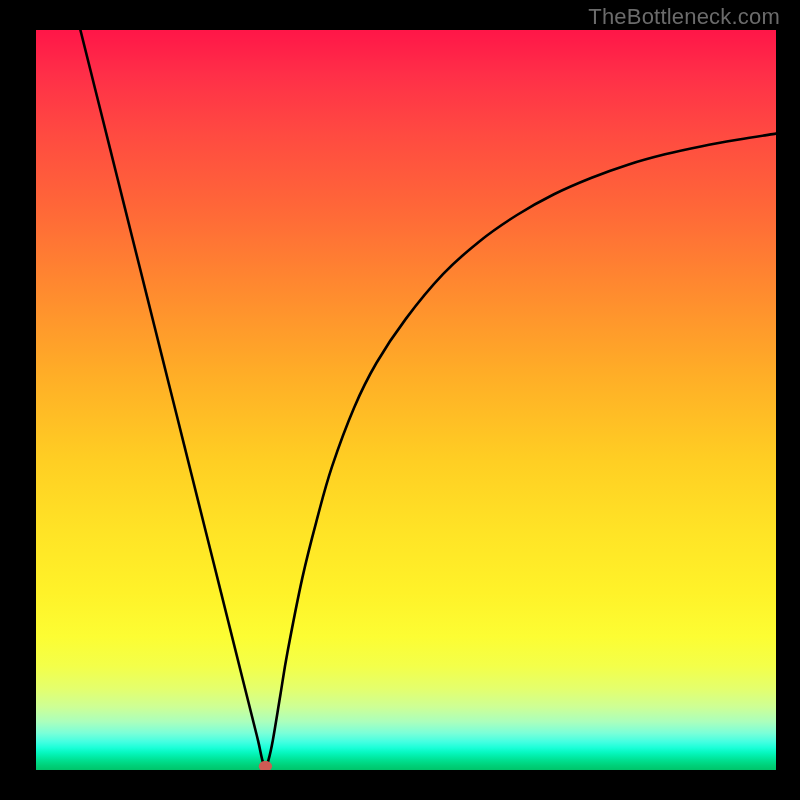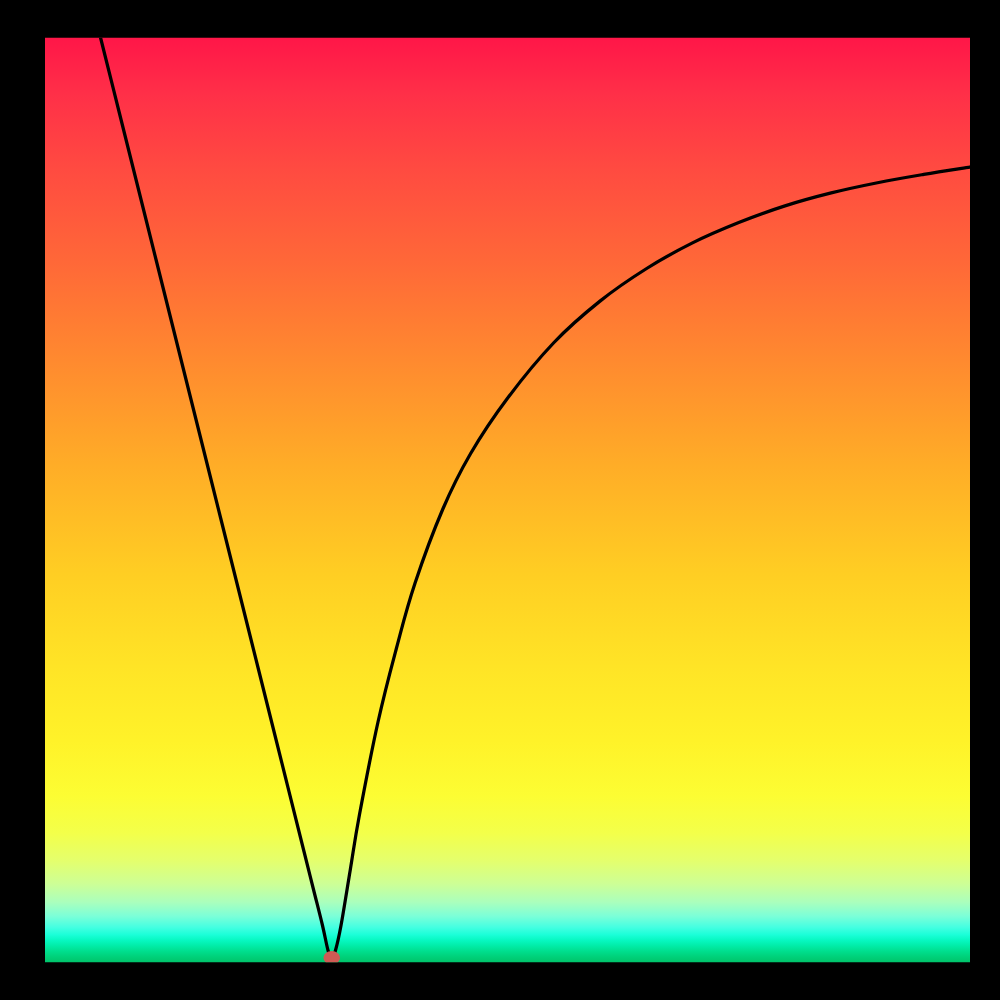--- a/index.html
+++ b/index.html
@@ -71,20 +71,21 @@
     position: absolute;
     inset: 0;
     width: 100%;
     height: 100%;
   }
 </style>
 </head>
 <body>
 
 <div class="container">
+  <div class="watermark">TheBottleneck.com</div>
 
   <div class="plot-area">
     <div class="gradient-bg">
       <div class="gradient-main"></div>
     </div>
     <svg class="curve-svg" viewBox="0 0 740 740" preserveAspectRatio="none">
       <path id="curve-path" d="M 44.40 0.00 C 47.06 10.66, 53.87 37.89, 59.20 59.20 C 64.53 80.51, 68.67 97.09, 74.00 118.40 C 79.33 139.71, 83.47 156.29, 88.80 177.60 C 94.13 198.91, 98.27 215.49, 103.60 236.80 C 108.93 258.11, 113.07 274.69, 118.40 296.00 C 123.73 317.31, 127.87 333.89, 133.20 355.20 C 138.53 376.51, 142.67 393.09, 148.00 414.40 C 153.33 435.71, 157.47 452.29, 162.80 473.60 C 168.13 494.91, 172.27 511.49, 177.60 532.80 C 182.93 554.11, 187.07 570.69, 192.40 592.00 C 197.73 613.31, 203.20 635.22, 207.20 651.20 C 211.20 667.18, 211.94 670.14, 214.60 680.80 C 217.26 691.46, 219.87 701.48, 222.00 710.40 C 224.13 719.32, 225.11 725.72, 226.44 730.38 C 227.77 735.04, 228.33 736.30, 229.40 736.30 C 230.47 736.30, 231.03 735.04, 232.36 730.38 C 233.69 725.72, 234.67 721.99, 236.80 710.40 C 238.93 698.81, 241.54 681.98, 244.20 666.00 C 246.86 650.02, 247.60 642.91, 251.60 621.60 C 255.60 600.29, 261.07 571.58, 266.40 547.60 C 271.73 523.62, 275.87 508.38, 281.20 488.40 C 286.53 468.42, 289.34 456.58, 296.00 436.60 C 302.66 416.62, 310.21 396.05, 318.20 377.40 C 326.19 358.75, 331.08 348.98, 340.40 333.00 C 349.72 317.02, 358.01 304.58, 370.00 288.60 C 381.99 272.62, 393.68 258.19, 407.00 244.20 C 420.32 230.21, 430.68 221.56, 444.00 210.90 C 457.32 200.24, 467.68 193.39, 481.00 185.00 C 494.32 176.61, 504.68 170.94, 518.00 164.28 C 531.32 157.62, 541.68 153.33, 555.00 148.00 C 568.32 142.67, 578.68 138.94, 592.00 134.68 C 605.32 130.42, 615.68 127.65, 629.00 124.32 C 642.32 120.99, 652.68 118.84, 666.00 116.18 C 679.32 113.52, 689.68 111.78, 703.00 109.52 C 716.32 107.26, 733.34 104.67, 740.00 103.60" fill="none" stroke="#000000" stroke-width="2.6" stroke-linejoin="round" stroke-linecap="round"></path>
       <ellipse id="marker-dot" cx="229.40" cy="736.30" rx="6.66" ry="5.46" fill="#cf5b54"></ellipse>
     </svg>
   </div>

